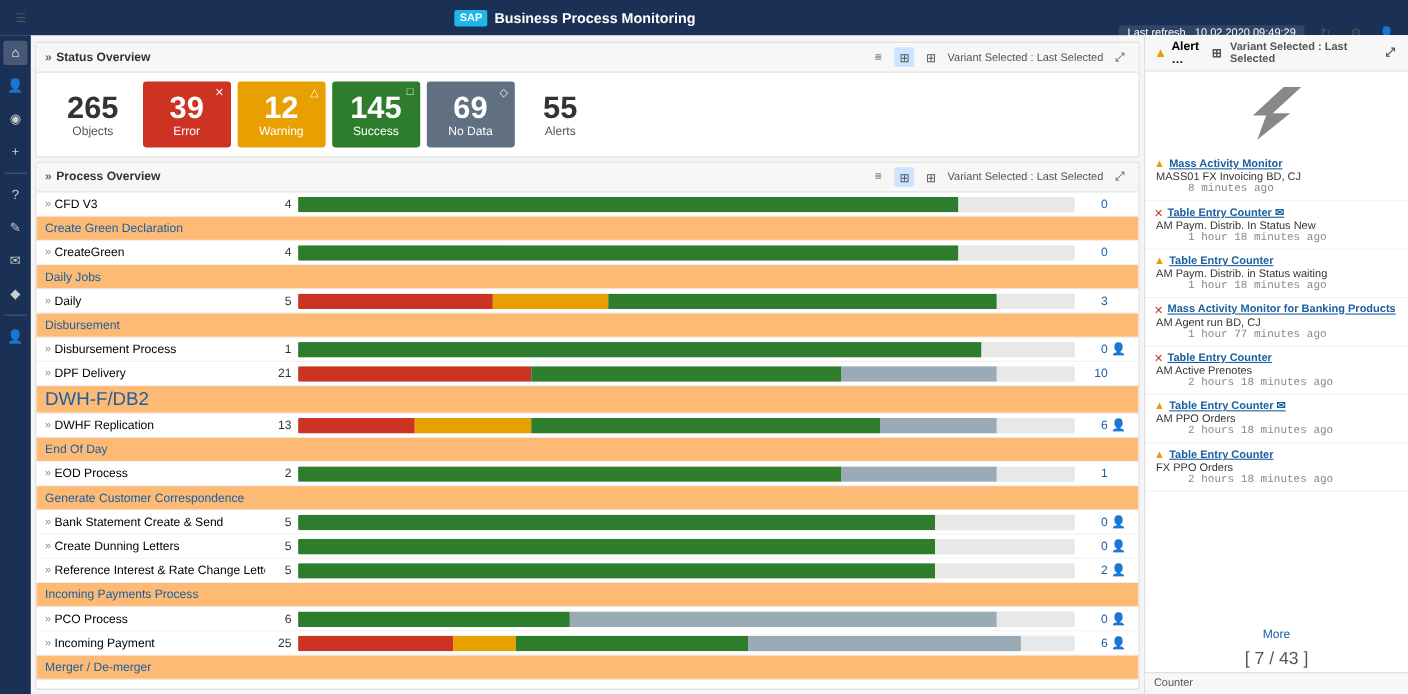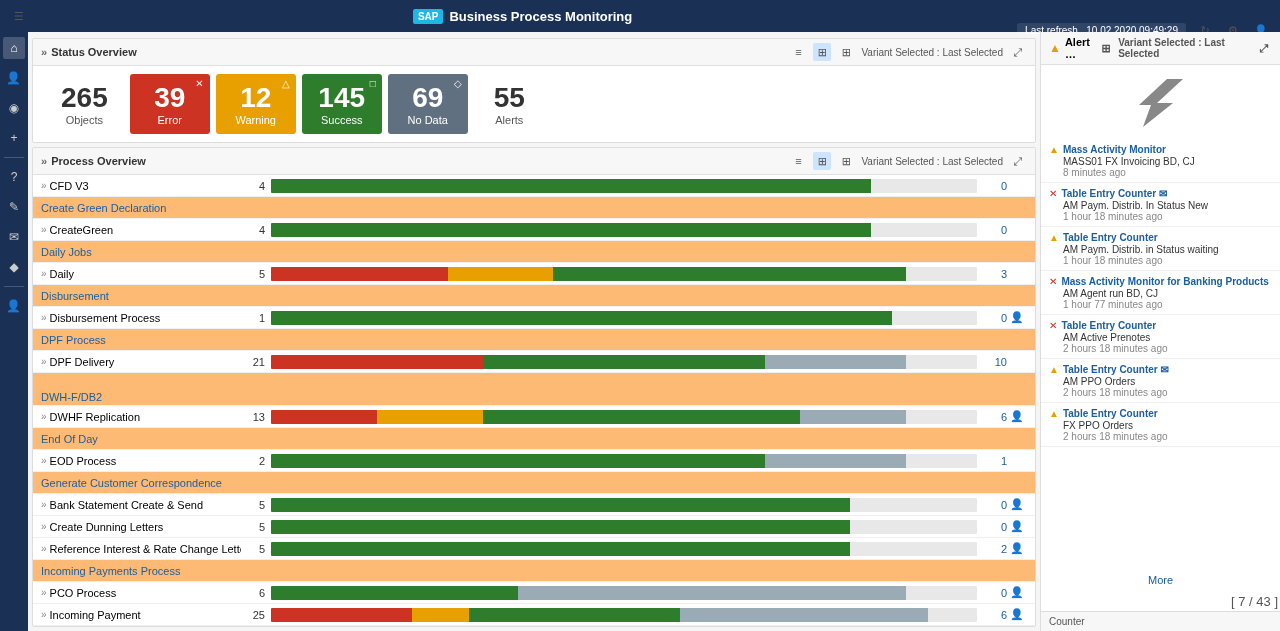--- a/index.html
+++ b/index.html
@@ -313,42 +313,44 @@
       flex-shrink: 0;
       margin-top: 1px;
     }
     .alert-warning-icon { color: #e8a000; }
     .alert-error-icon { color: #cc3322; }
     .alert-title {
       font-weight: bold;
       font-size: 10px;
       color: #1a5fa0;
       line-height: 1.3;
+      text-decoration: underline;
     }
     .alert-subtitle {
       font-size: 10px;
       color: #333;
-      margin-left: 14px;
+      margin-left: 2px;
     }
     .alert-time {
       font-size: 10px;
       color: #888;
-      margin-left: 14px;
+      margin-left: 31px;
+      font-family: Liberation Mono, monospace;
     }
     .alert-more {
       text-align: center;
       padding: 6px;
       color: #1a5fa0;
       font-size: 11px;
       cursor: pointer;
     }
     .alert-pagination {
-      text-align: right;
+      text-align: center;
       padding: 2px;
-      font-size: 13px;
+      font-size: 16px;
       color: #555;
     }
 
     
     ::-webkit-scrollbar { width: 6px; height: 6px; }
     ::-webkit-scrollbar-track { background: #f1f1f1; }
     ::-webkit-scrollbar-thumb { background: #bbb; border-radius: 3px; }
 
     .variant-selected {
       font-size: 10px;
@@ -522,39 +524,36 @@
         <span class="double-arrow">»</span>
         <span>Disbursement Process</span>
       </div>
       <div class="row-count">1</div>
       <div class="row-bar">
               <div class="bar-segment bar-green" style="width:88%;"></div>
             </div>
       <div class="row-alerts alert-zero">0</div>
       <div class="row-icon">👤</div>
     </div>
-          <div class="process-row group-header">
-            <span style="color:#1a5fa0;font-size:11px;">DPF Process</span>
-          </div>
           <div class="process-row item-row">
       <div class="row-name">
         <span class="double-arrow">»</span>
         <span>DPF Delivery</span>
       </div>
       <div class="row-count">21</div>
       <div class="row-bar">
               <div class="bar-segment bar-red" style="width:30%;"></div>
               <div class="bar-segment bar-green" style="width:40%;"></div>
               <div class="bar-segment bar-gray" style="width:20%;"></div>
             </div>
       <div class="row-alerts alert-link">10</div>
       <div class="row-icon"></div>
     </div>
           <div class="process-row group-header">
-            <span style="color:#1a5fa0;font-size:11px;margin-top:16px;">DWH-F/DB2</span>
+            <span style="color:#1a5fa0;font-size:17px;">DWH-F/DB2</span>
           </div>
           <div class="process-row item-row">
       <div class="row-name">
         <span class="double-arrow">»</span>
         <span>DWHF Replication</span>
       </div>
       <div class="row-count">13</div>
       <div class="row-bar">
               <div class="bar-segment bar-red" style="width:15%;"></div>
               <div class="bar-segment bar-orange" style="width:15%;"></div>

